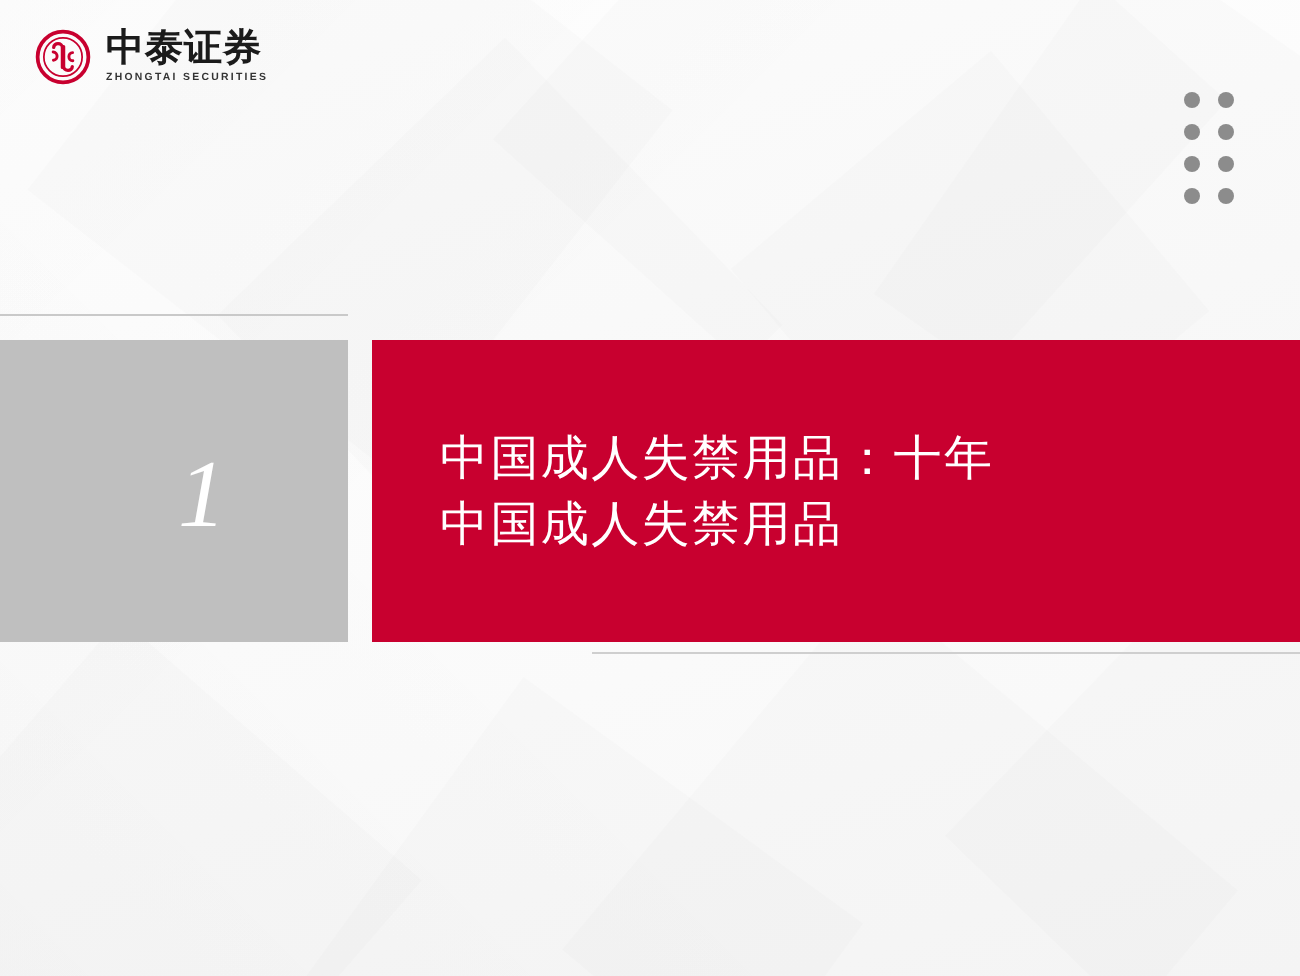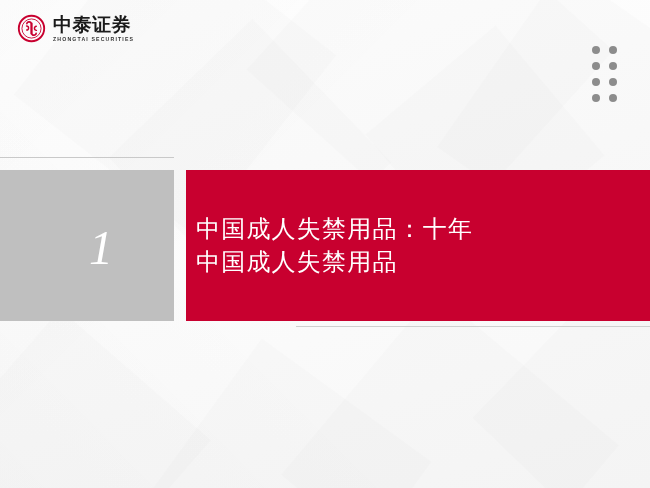--- a/index.html
+++ b/index.html
@@ -148,21 +148,21 @@
     flex-direction: column;
     justify-content: center;
   }
   .title-block .tline {
     font-family: "DejaVu Serif", "Liberation Serif", serif;
     font-size: 24px;
     font-weight: 400;
     color: #ffffff;
     line-height: 1.34;
     letter-spacing: 1.2px;
-    padding-left: 10px;
+    padding-left: 34px;
     white-space: nowrap;
   }
 
   
   .rule-bottom {
     position: absolute;
     left: 296px;
     top: 326px;
     width: 354px;
     height: 1px;

